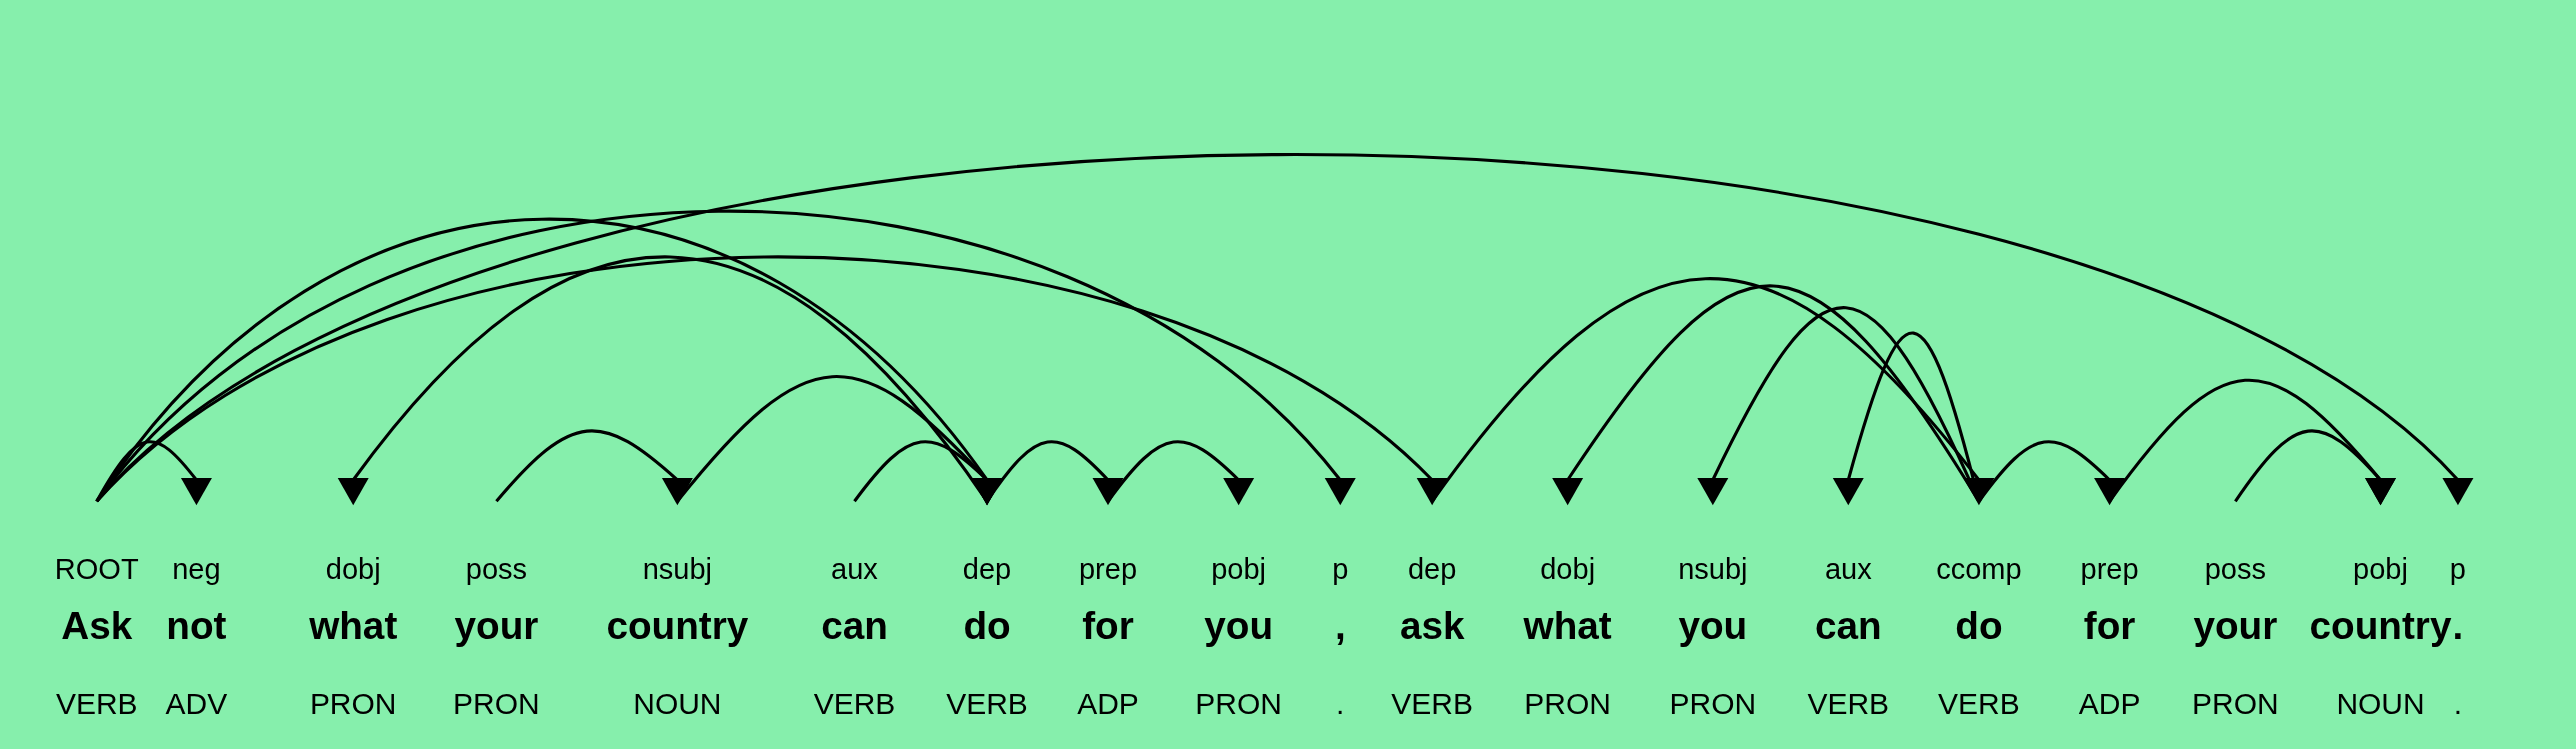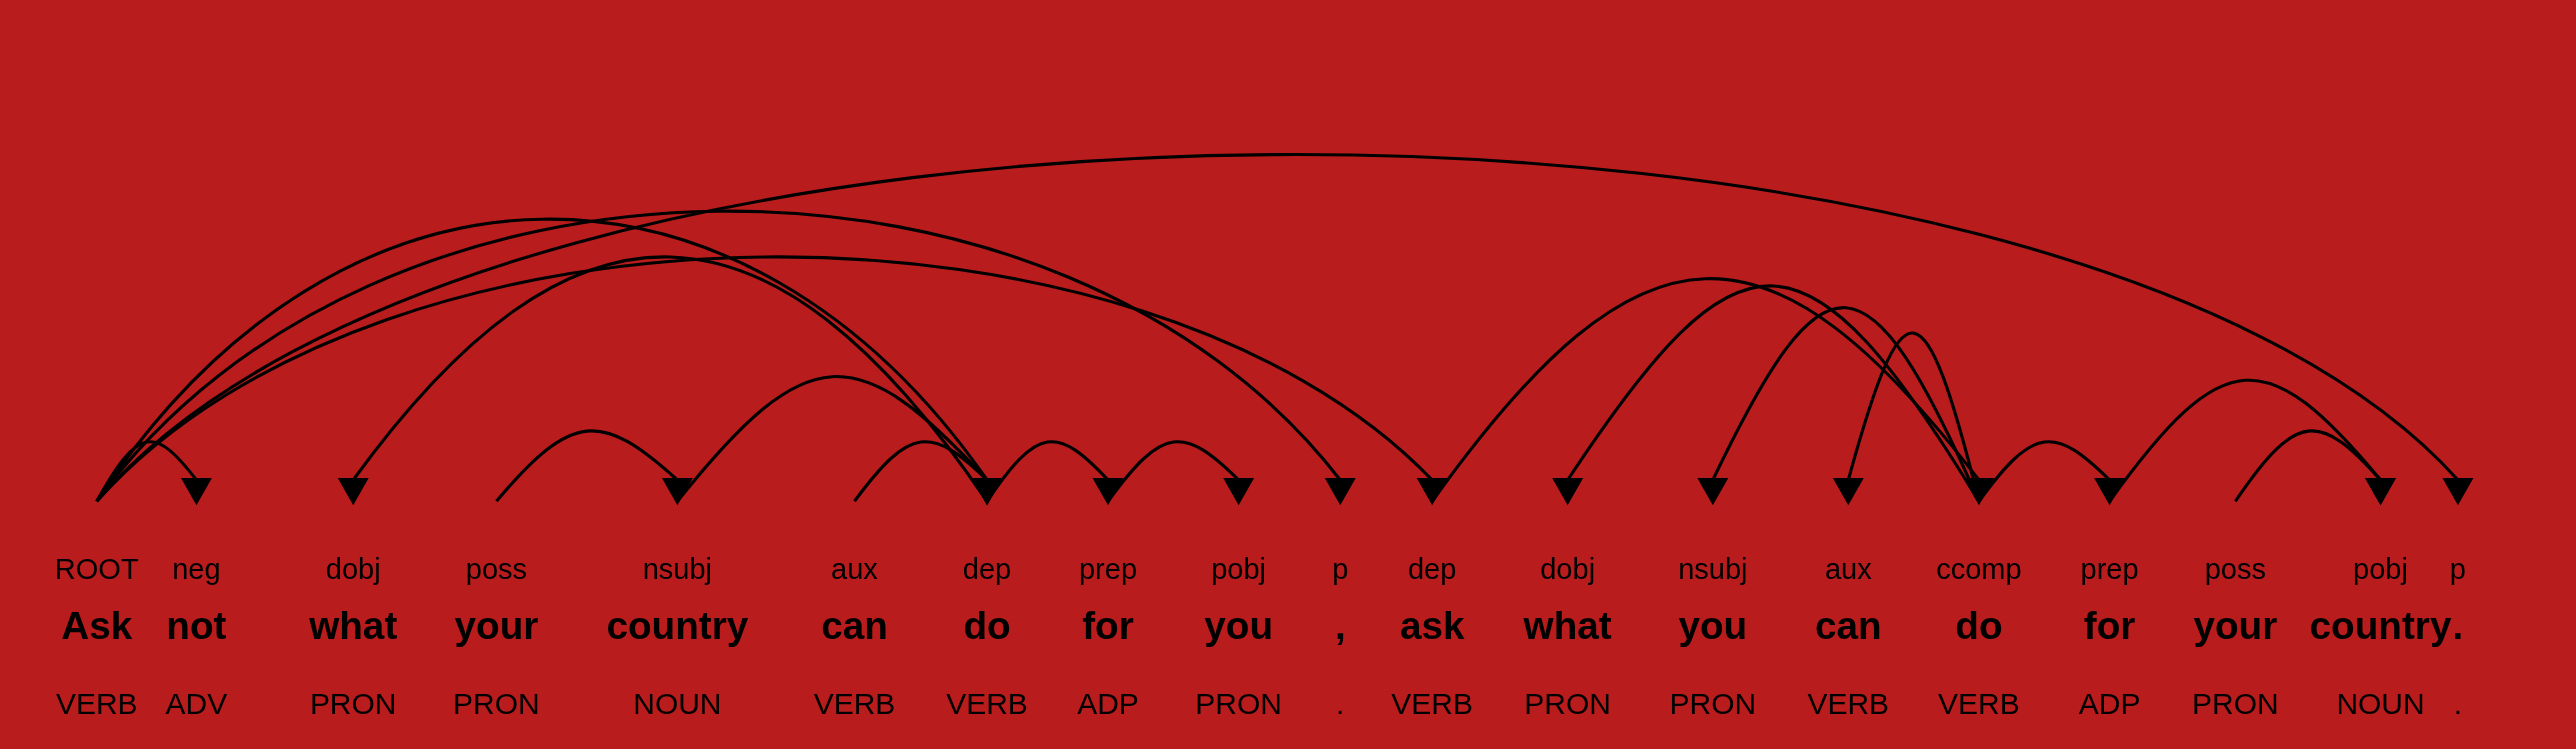--- a/index.html
+++ b/index.html
@@ -1,17 +1,17 @@
 <!DOCTYPE html>
 <html><head>
 <meta charset="utf-8">
 <style>
   html,body{margin:0;padding:0;background:#ffffff;}
   body{font-family:"Liberation Sans", sans-serif;}
-  #stage{position:relative;width:2576px;height:750px;background:#b91c1c;overflow:hidden;}
+  #stage{position:relative;width:2576px;height:750px;background:#86efac;overflow:hidden;}
   #parse-svg{position:absolute;left:0;top:0;width:2576px;height:750px;display:block;}
   .arc-path{fill:none;stroke:#000000;stroke-width:3.2;}
   .arrow-head{fill:#000000;}
   .dep-label{font-family:"Liberation Sans", sans-serif;font-size:30px;fill:#000000;text-anchor:middle;font-weight:400;}
   .token-word{font-family:"Liberation Sans", sans-serif;font-size:40px;fill:#000000;text-anchor:middle;font-weight:bold;}
   .token-pos{font-family:"Liberation Sans", sans-serif;font-size:31px;fill:#000000;text-anchor:middle;font-weight:400;}
 </style>
 </head>
 <body>
 

